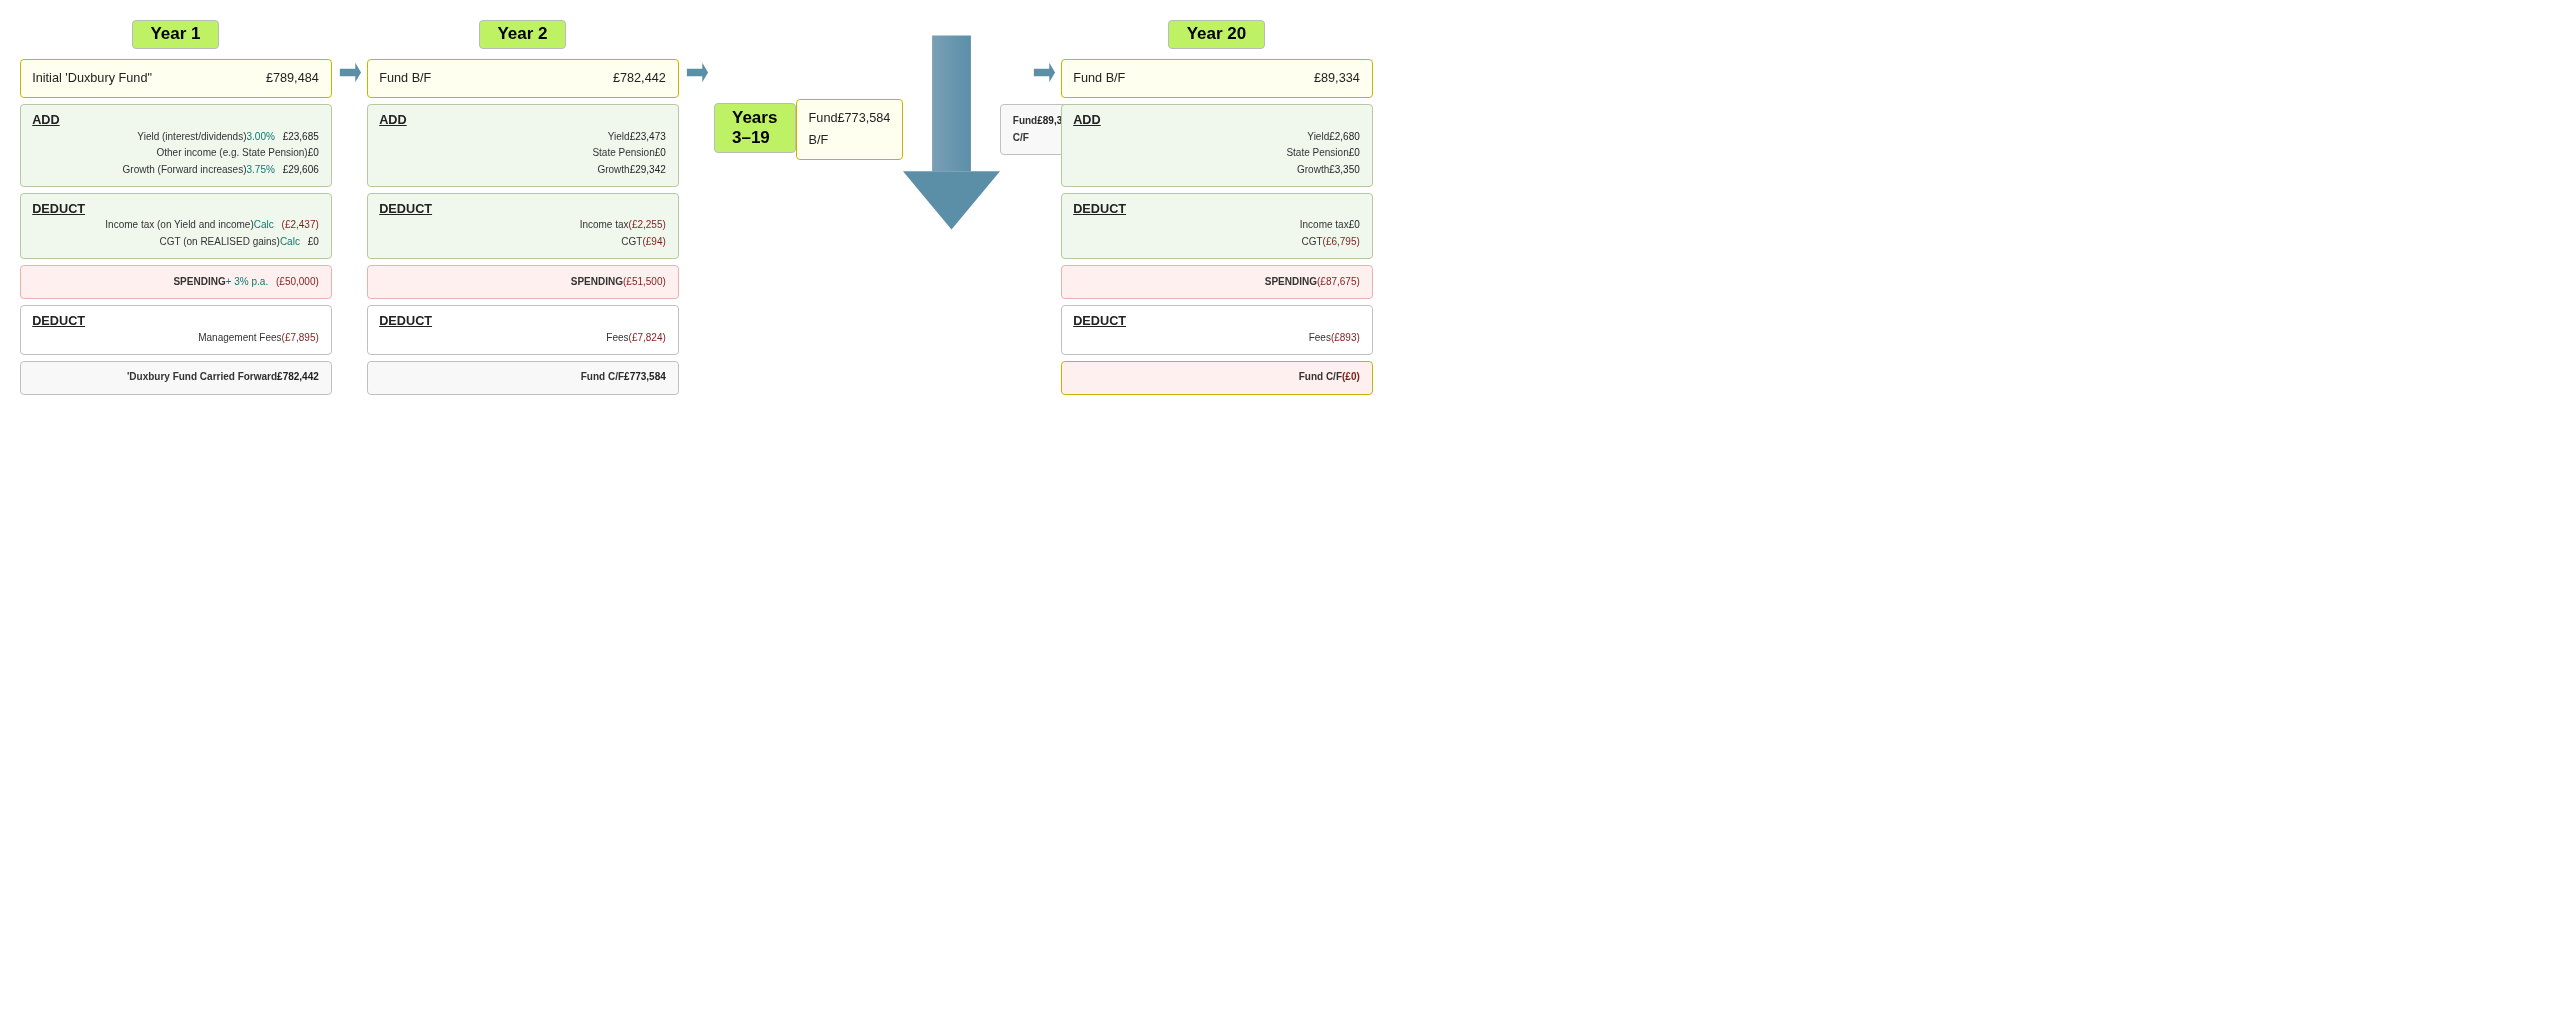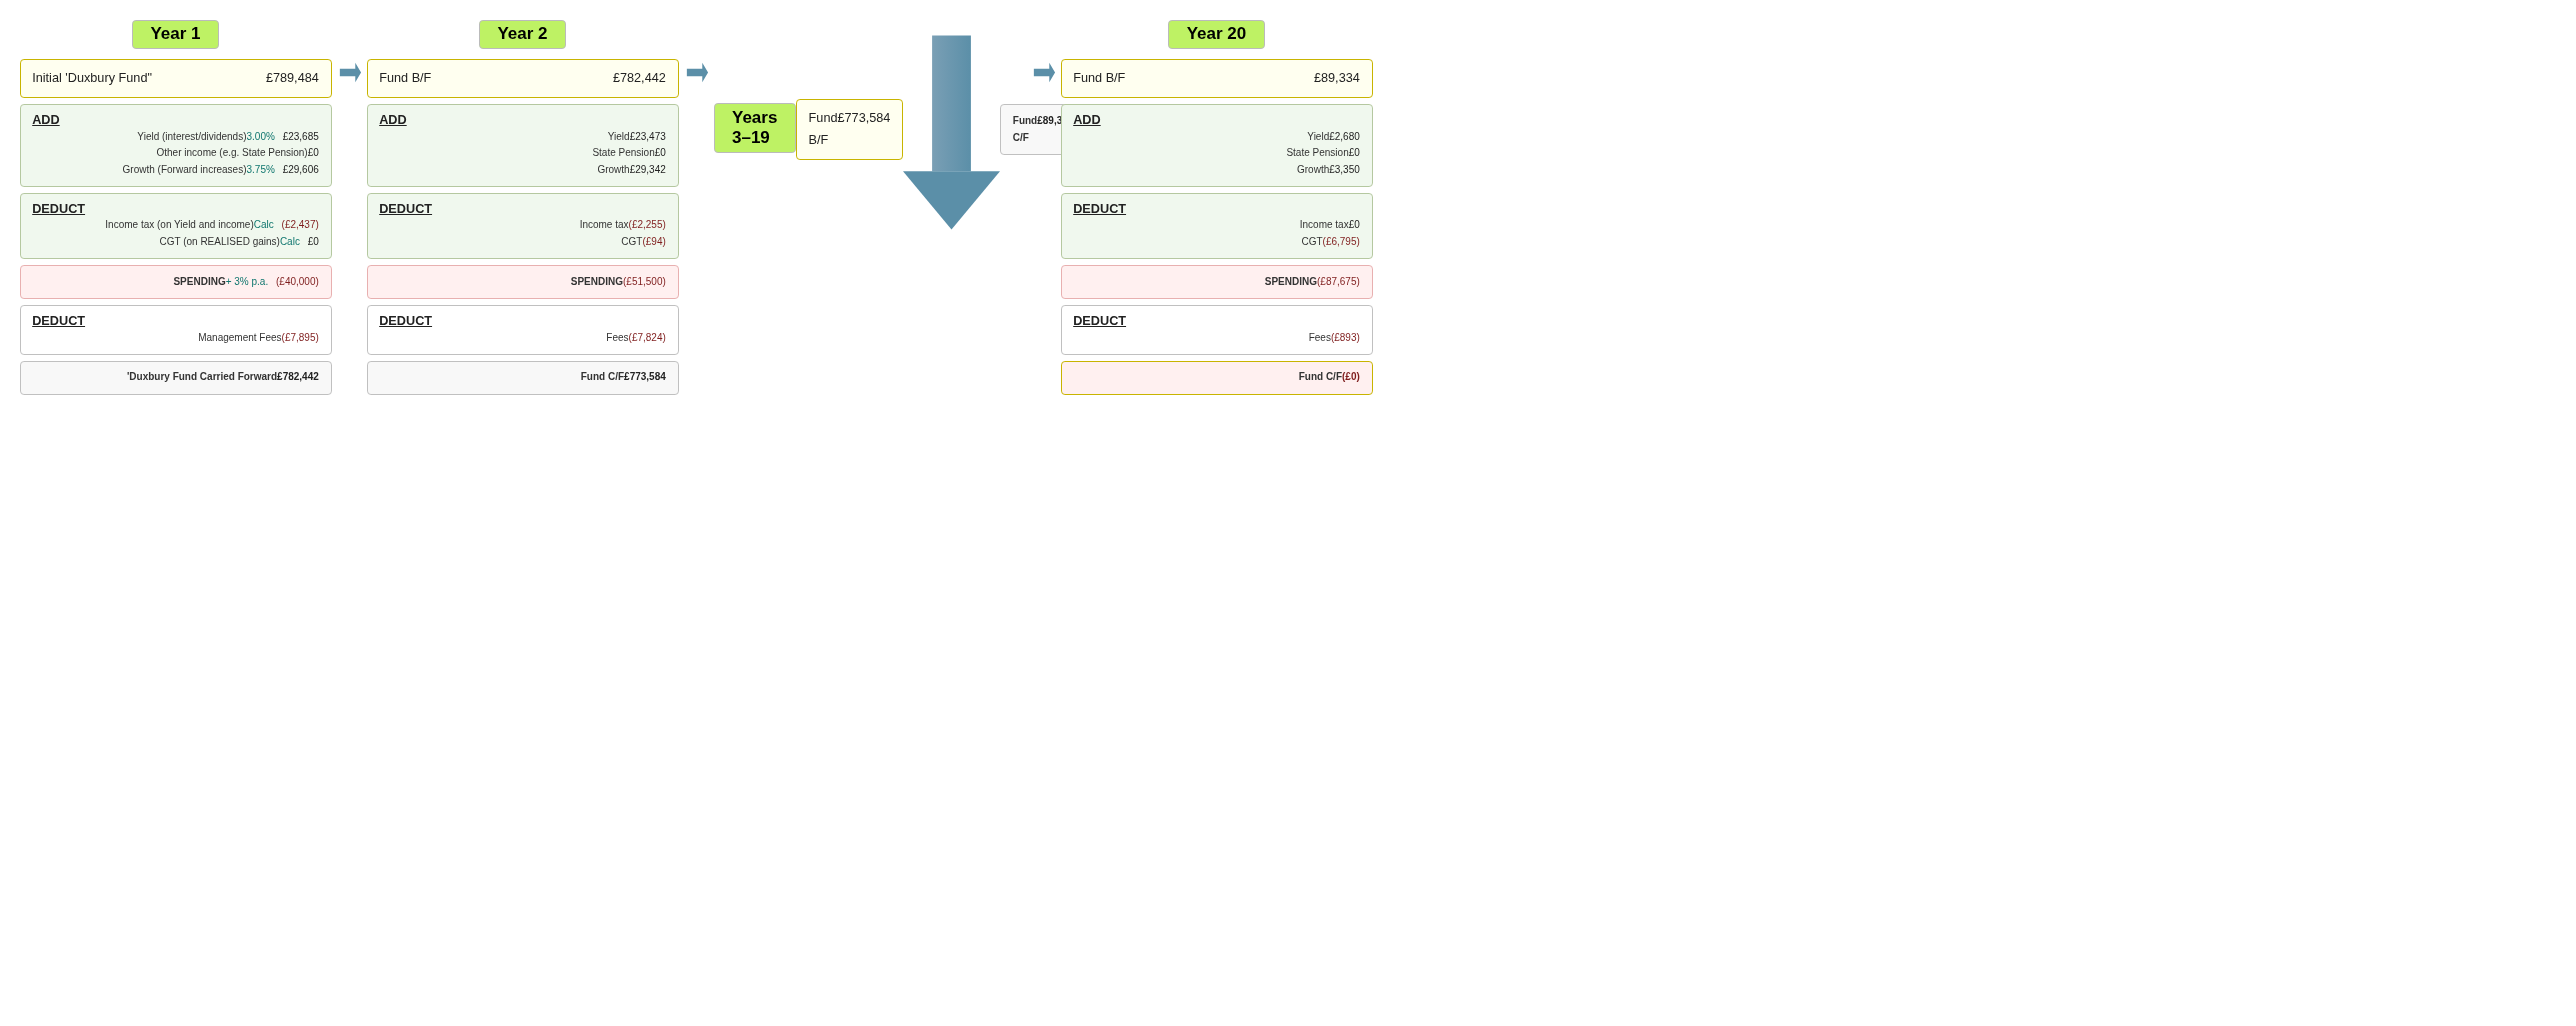--- a/index.html
+++ b/index.html
@@ -143,21 +143,21 @@
         <span class="sr-left">CGT (on REALISED gains)</span>
         <span class="sr-pct">Calc</span>
         <span class="sr-val value-black">£0</span>
       </div>
     </div>
 
     <div class="card card-pink">
       <div class="small-row">
         <span class="sr-left" style="font-weight:bold;">SPENDING</span>
         <span class="sr-pct">+ 3% p.a.</span>
-        <span class="sr-val value-red">(£40,000)</span>
+        <span class="sr-val value-red">(£50,000)</span>
       </div>
     </div>
 
     <div class="card card-white">
       <div class="section-title">DEDUCT</div>
       <div class="small-row">
         <span class="sr-left">Management Fees</span>
         <span class="sr-val value-red">(£7,895)</span>
       </div>
     </div>

